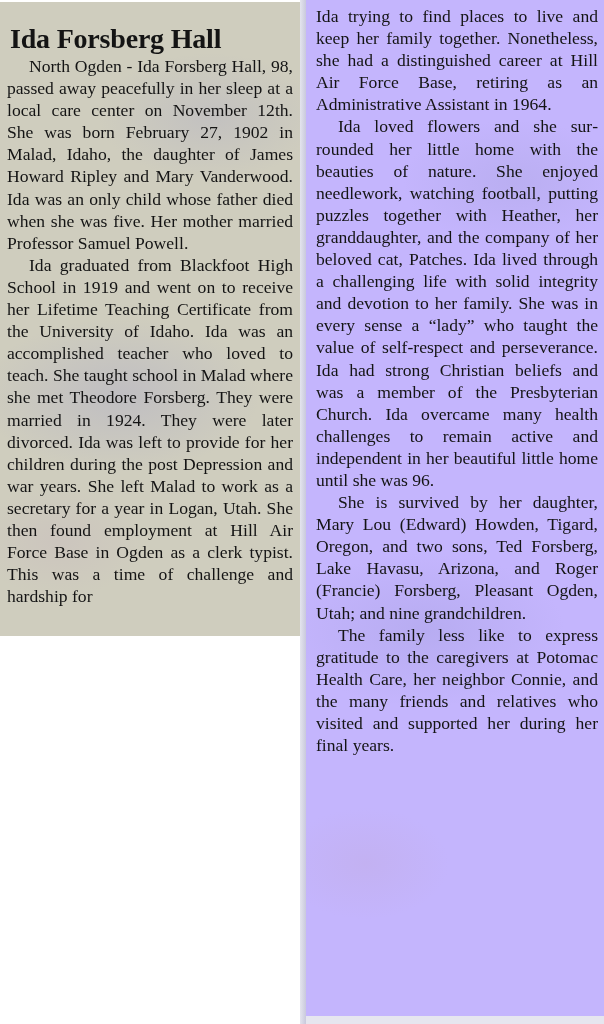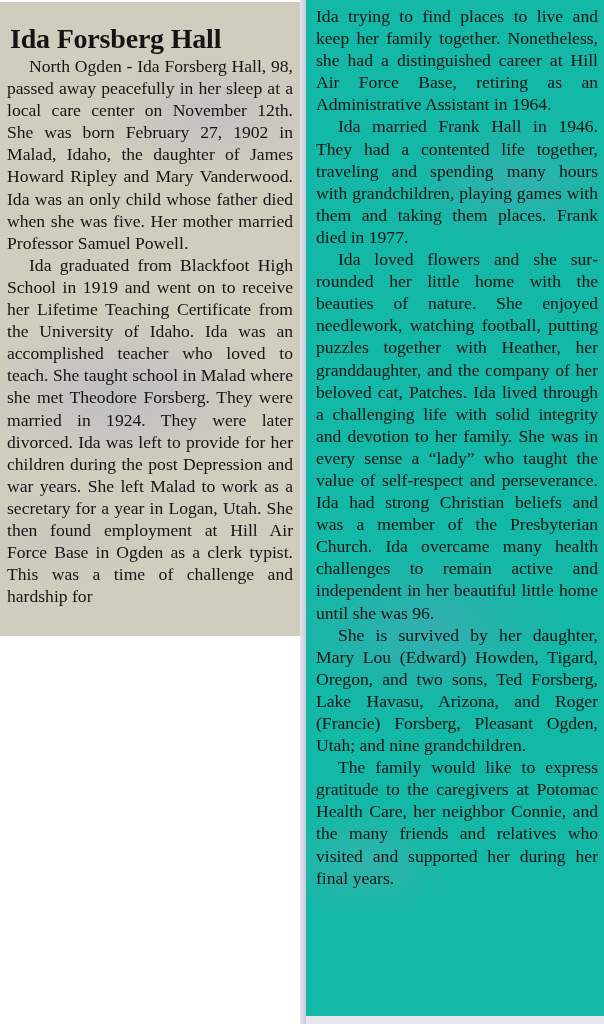--- a/index.html
+++ b/index.html
@@ -37,21 +37,21 @@
       width: 300px;
       height: 634px;
       padding: 22px 6px 0 7px;
     }
     #clip-right {
       left: 306px;
       top: 0;
       width: 298px;
       height: 1016px;
       padding: 5px 0 0 10px;
-      background: #14b8a6;
+      background: #c4b5fd;
     }
     .headline {
       position: relative;
       font-size: 28px;
       font-weight: bold;
       line-height: 30px;
       margin: 0 0 1px 3px;
       letter-spacing: -0.2px;
       white-space: nowrap;
     }
@@ -97,20 +97,19 @@
   <h1 class="headline">Ida Forsberg Hall</h1>
   <div class="col">
     <p>North Ogden - Ida Forsberg Hall, 98, passed away peacefully in her sleep at a local care center on No­vember 12th. She was born Febru­ary 27, 1902 in Malad, Idaho, the daughter of James Howard Ripley and Mary Vanderwood. Ida was an only child whose father died when she was five. Her mother married Professor Samuel Powell.</p>
     <p>Ida graduated from Blackfoot High School in 1919 and went on to receive her Lifetime Teaching Certificate from the University of Idaho. Ida was an accomplished teacher who loved to teach. She taught school in Malad where she met Theodore Forsberg. They were married in 1924. They were later divorced. Ida was left to provide for her children during the post Depres­sion and war years. She left Malad to work as a secretary for a year in Logan, Utah. She then found em­ployment at Hill Air Force Base in Ogden as a clerk typist. This was a time of challenge and hardship for</p>
   </div>
 </div>
 
 <div class="clip" id="clip-right">
   <div class="col">
     <p class="cont">Ida trying to find places to live and keep her family together. Nonethe­less, she had a distinguished career at Hill Air Force Base, retiring as an Administrative Assistant in 1964.</p>
-    <p>Ida married Frank Hall in 1946. They had a contented life together, traveling and spending many hours with grandchildren, playing games with them and taking them places. Frank died in 1977.</p>
     <p>Ida loved flowers and she sur­rounded her little home with the beauties of nature. She enjoyed needlework, watching football, put­ting puzzles together with Heather, her granddaughter, and the company of her beloved cat, Patches. Ida lived through a challenging life with solid integrity and devotion to her fam­ily. She was in every sense a “lady” who taught the value of self-respect and perseverance. Ida had strong Christian beliefs and was a member of the Presbyterian Church. Ida overcame many health challenges to remain active and independent in her beautiful little home until she was 96.</p>
     <p>She is survived by her daughter, Mary Lou (Edward) Howden, Tigard, Oregon, and two sons, Ted Forsberg, Lake Havasu, Arizona, and Roger (Francie) Forsberg, Pleasant Ogden, Utah; and nine grandchildren.</p>
-    <p>The family would like to express gratitude to the caregivers at Potomac Health Care, her neighbor Connie, and the many friends and relatives who visited and supported her during her final years.</p>
+    <p>The family less like to express gratitude to the caregivers at Potomac Health Care, her neighbor Connie, and the many friends and relatives who visited and supported her during her final years.</p>
   </div>
 </div>
 
 <div class="bottom-strip"></div>
 
 </body></html>

